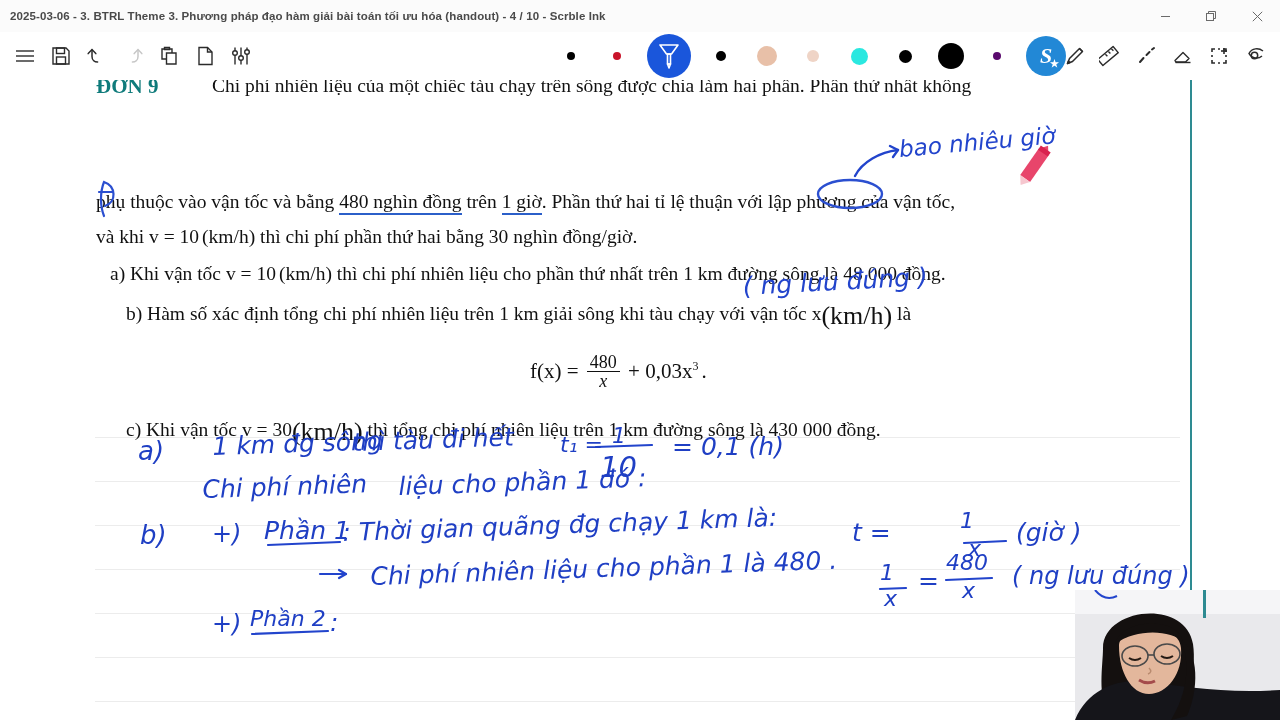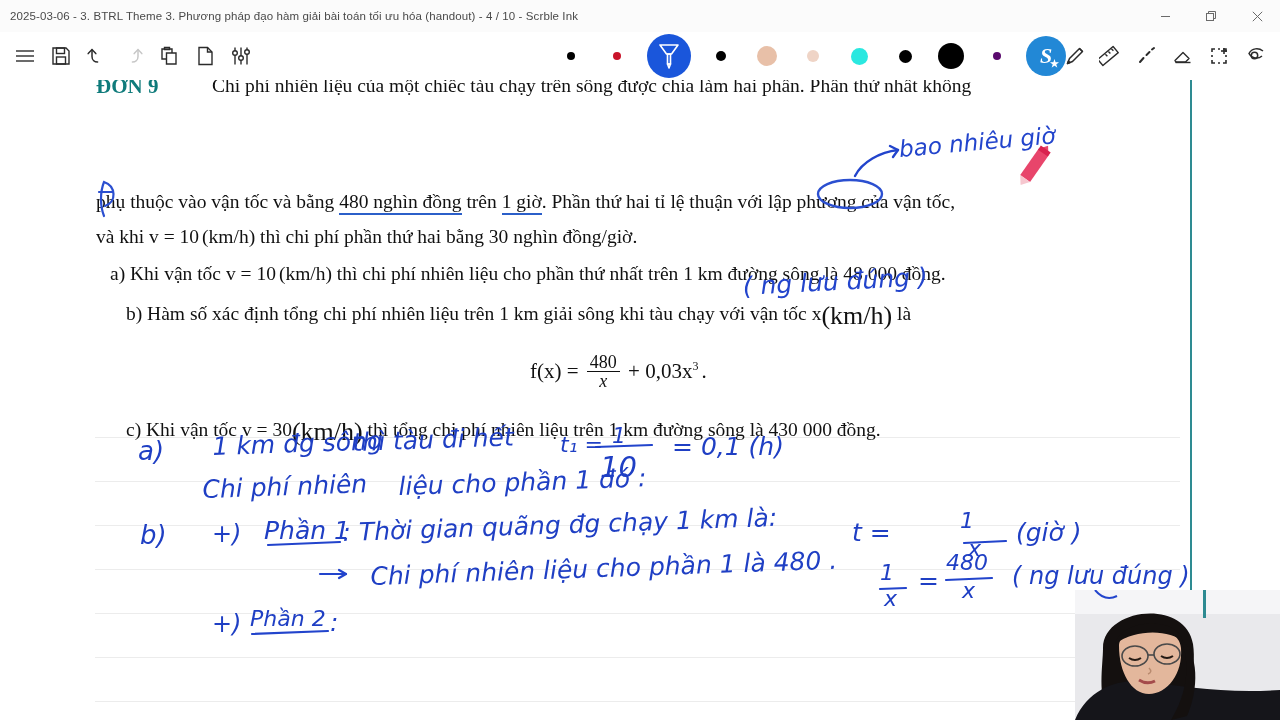--- a/index.html
+++ b/index.html
@@ -22,20 +22,21 @@
     width: 1280px; height: 32px;
     background: #fbfbfb;
     display: flex; align-items: center;
   }
   .titlebar-text {
     margin-left: 10px;
     font-size: 11.5px;
     color: #4a4a4a;
     letter-spacing: .1px;
     white-space: nowrap;
+    font-weight: bold;
   }
   .winbtns {
     position: absolute; right: 0; top: 0;
     height: 32px; display: flex;
   }
   .winbtn {
     width: 46px; height: 32px;
     display: flex; align-items: center; justify-content: center;
     color: #6a6a6a;
   }

